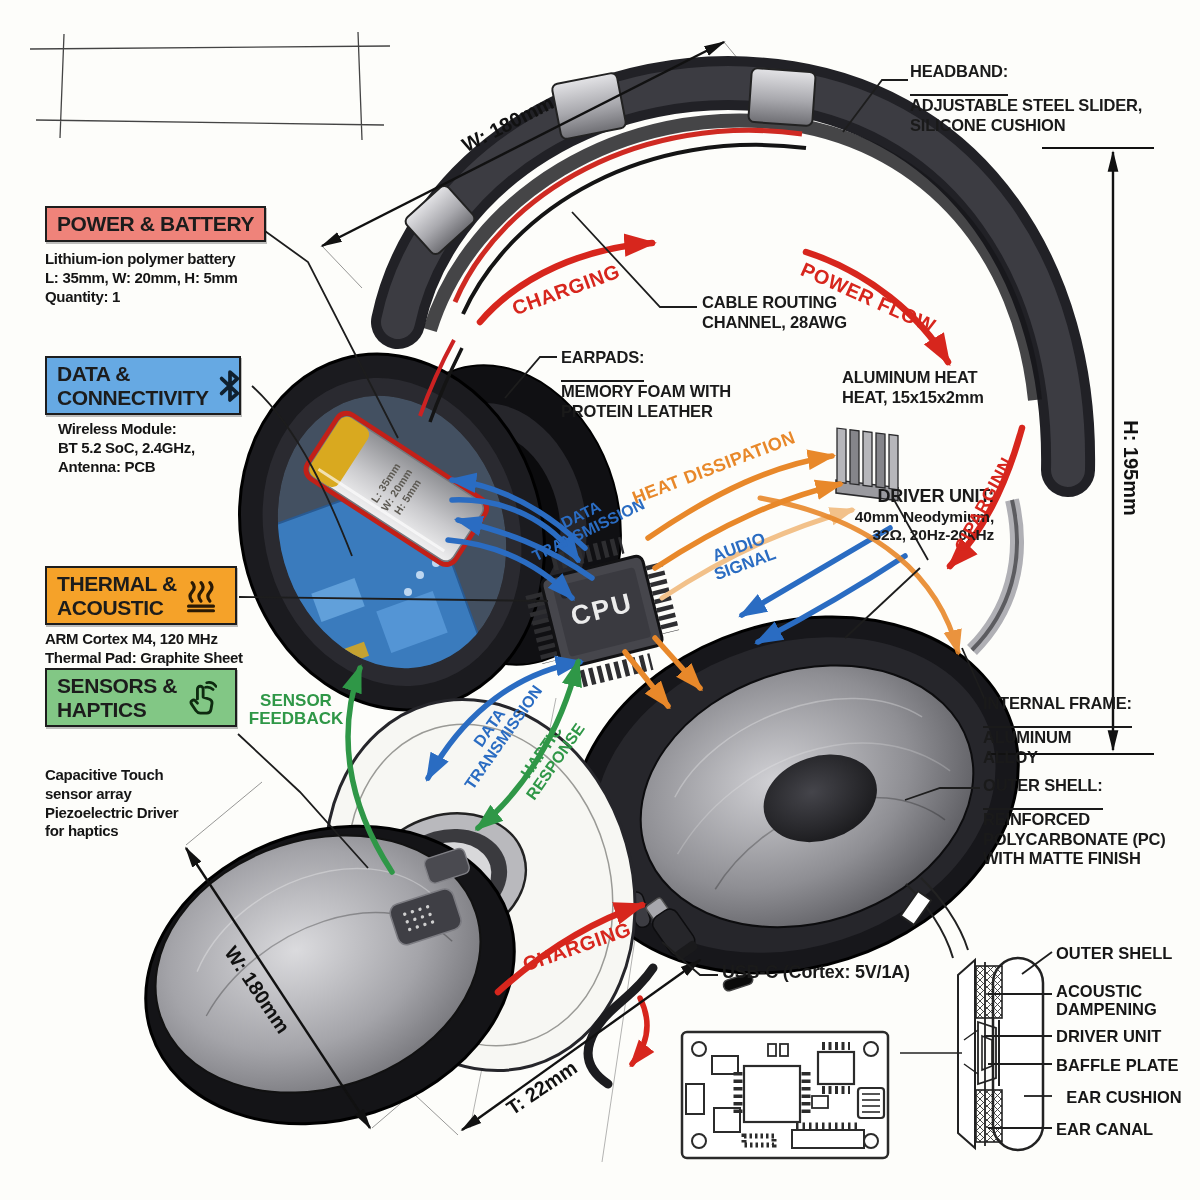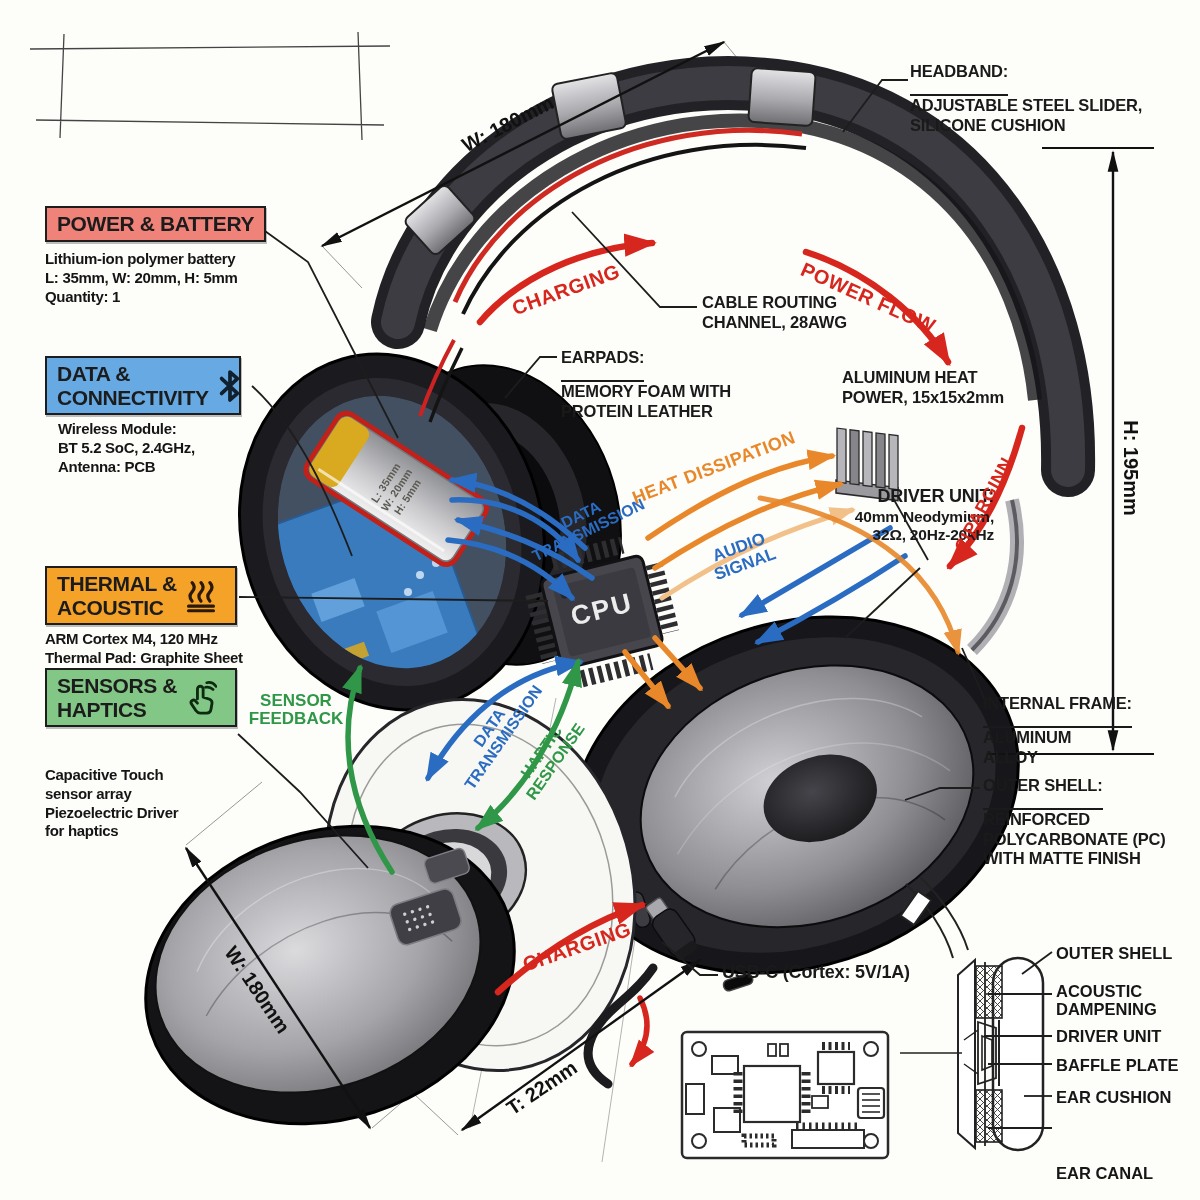--- a/index.html
+++ b/index.html
@@ -412,21 +412,21 @@
 </div>
 
 <div class="abs callout" style="left:561px;top:348px;">
   <div class="c-title">EARPADS:</div>
   <div>MEMORY FOAM WITH</div>
   <div>PROTEIN LEATHER</div>
 </div>
 
 <div class="abs callout" style="left:830px;top:368px;margin-left:12px;">
   <div>ALUMINUM HEAT</div>
-  <div>POWER, 15x15x2mm</div>
+  <div>HEAT, 15x15x2mm</div>
 </div>
 
 <div class="abs callout center" style="left:836px;top:486px;width:158px;">
   <div style="font-size:18px;">DRIVER UNIT:</div>
   <div style="font-size:15.5px;">40mm Neodymium,</div>
   <div style="font-size:15.5px;">32Ω, 20Hz-20kHz</div>
 </div>
 
 <div class="abs callout" style="left:983px;top:694px;">
   <div class="c-title">INTERNAL FRAME:</div>
@@ -480,16 +480,16 @@
 <div class="abs battery-label" style="left:397px;top:490px;transform:translate(-50%,-50%) rotate(-57deg);">
   <div>L: 35mm</div>
   <div>W: 20mm</div>
   <div>H: 5mm</div>
 </div>
 
 <div class="abs xs-label" style="left:1056px;top:944px;">OUTER SHELL</div>
 <div class="abs xs-label" style="left:1056px;top:982px;">ACOUSTIC DAMPENING</div>
 <div class="abs xs-label" style="left:1056px;top:1027px;">DRIVER UNIT</div>
 <div class="abs xs-label" style="left:1056px;top:1056px;">BAFFLE PLATE</div>
-<div class="abs xs-label" style="left:1056px;top:1088px;">EAR CUSHION</div>
-<div class="abs xs-label" style="left:1056px;top:1164px;">EAR CANAL</div>
+<div class="abs xs-label" style="left:1056px;top:1088px;text-align:center;">EAR CUSHION</div>
+<div class="abs xs-label" style="left:1056px;top:1120px;">EAR CANAL</div>
 
 </div>
 
 </body></html>

